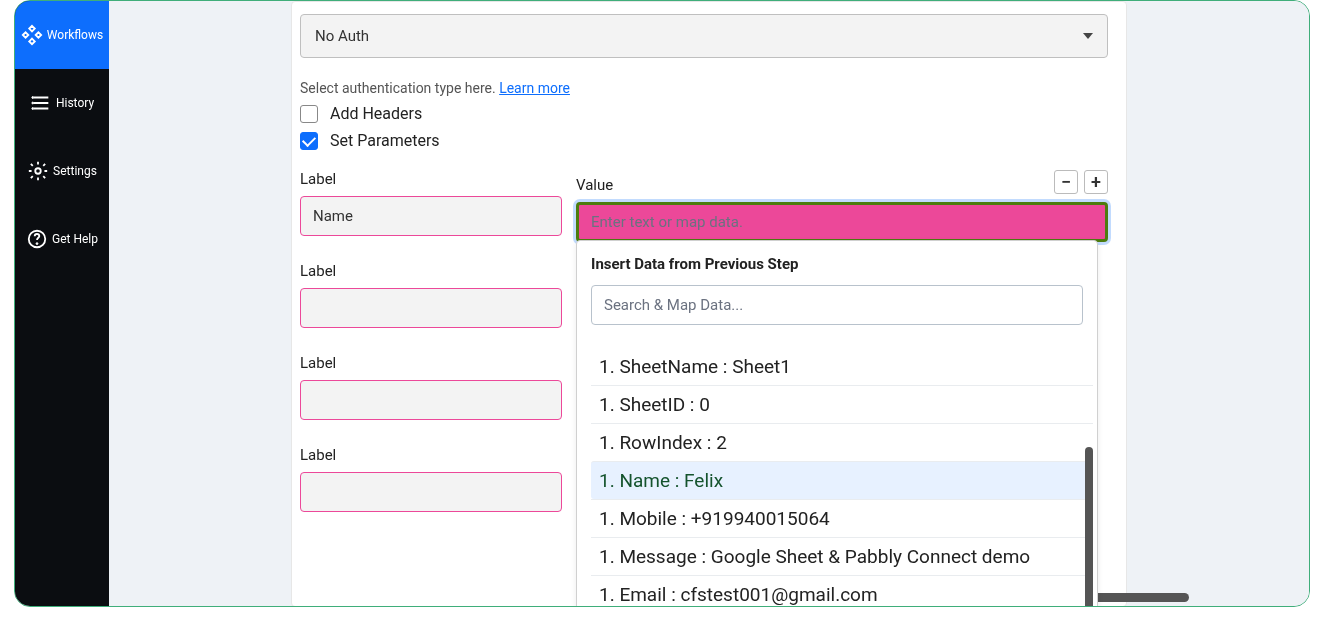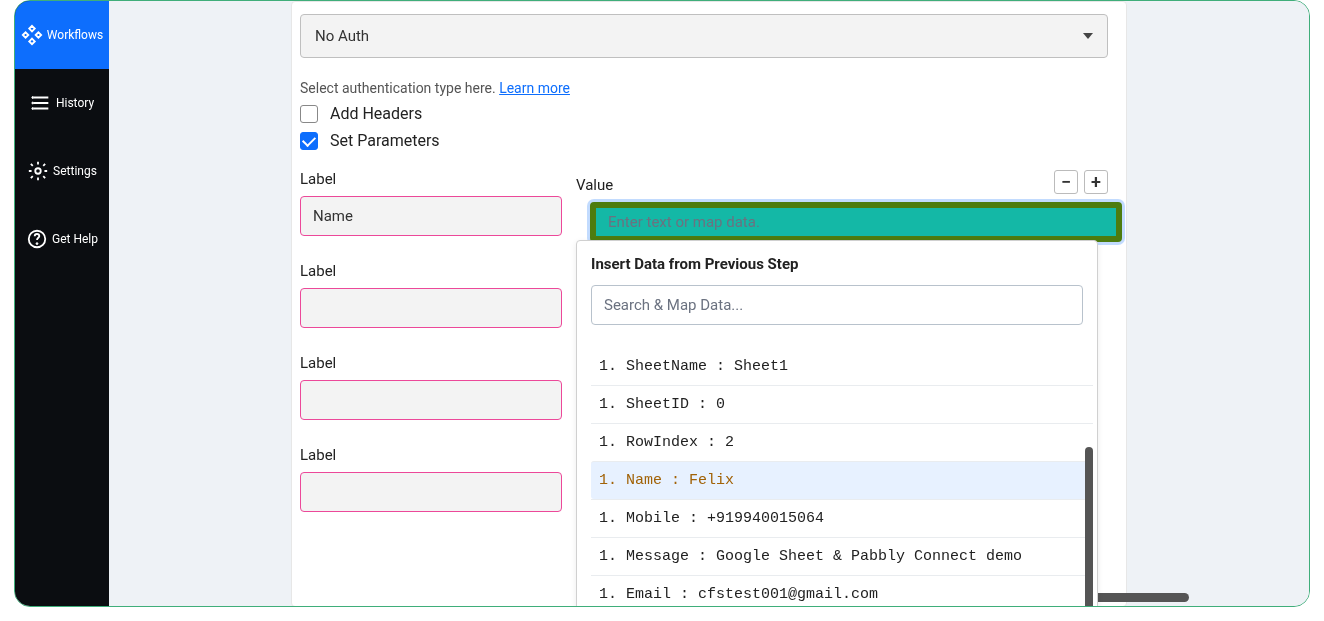--- a/index.html
+++ b/index.html
@@ -113,24 +113,23 @@
   .txt-input {
     width: 100%; height: 40px;
     border: 1px solid #ec4899; border-radius: 4px;
     background: #f3f3f3;
     padding: 0 12px;
     font-size: 15px;
     color: #333;
   }
   .txt-input::placeholder { color: #6b7280; }
   .txt-input.focused {
-    border: 6px solid #4d7c0f;
+    border: 3px solid #4d7c0f;
     box-shadow: 0 0 0 3px rgba(13,110,253,0.25);
-    background: #14b8a6;
-    margin-left: 14px;
+    background: #ec4899;
   }
 
   .label-block { margin-top: 26px; }
 
   .dropdown {
     position: absolute;
     left: 276px;  
     top: 70px;
     width: 522px;
     background: #fff;
@@ -151,27 +150,26 @@
     color: #404040;
   }
   .dd-search::placeholder { color: #6b7280; }
   .dd-list {
     margin-top: 22px;
     position: relative;
   }
   .dd-item {
     height: 38px; display:flex; align-items:center;
     padding: 0 8px;
-    font-size: 15px; color: #222;
+    font-size: 19px; color: #222;
     cursor: pointer;
     border-top: 1px solid #e9ecef;
-    font-family: Liberation Mono, monospace;
   }
   .dd-item:first-child { border-top: none; }
-  .dd-item.hl { background: #e7f1ff; color: #a16207; border-radius: 3px; }
+  .dd-item.hl { background: #e7f1ff; color: #14532d; border-radius: 3px; }
   .dd-scroll {
     position: absolute; right: 0; top: 100px; width: 8px; height: 180px;
     background: #555; border-radius: 4px;
   }
 
   .bottom-scroll {
     position: absolute;
     left: 640px; bottom: 4px; width: 534px; height: 9px;
     background: #555; border-radius: 5px;
   }

